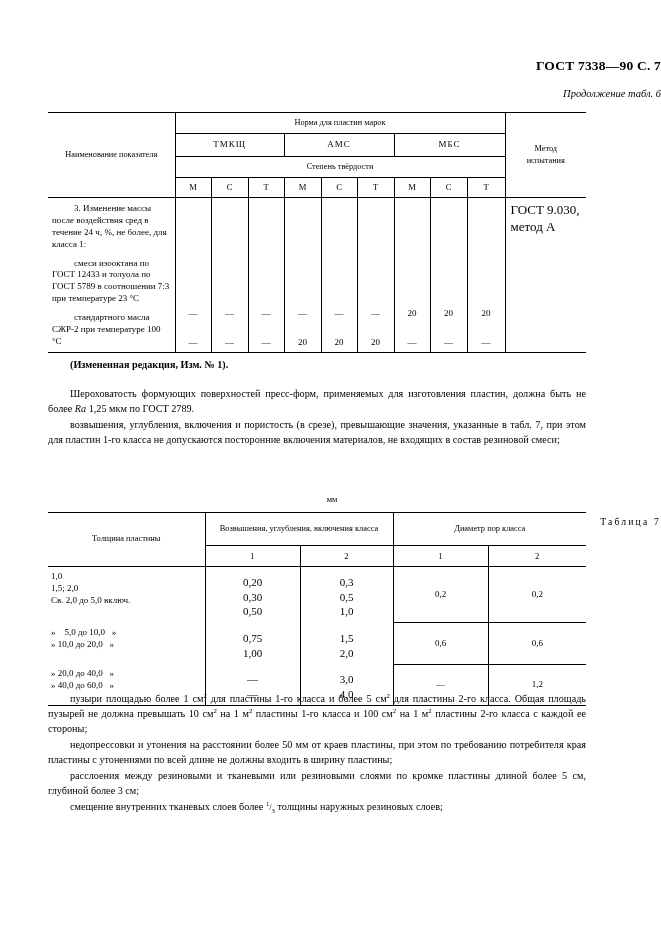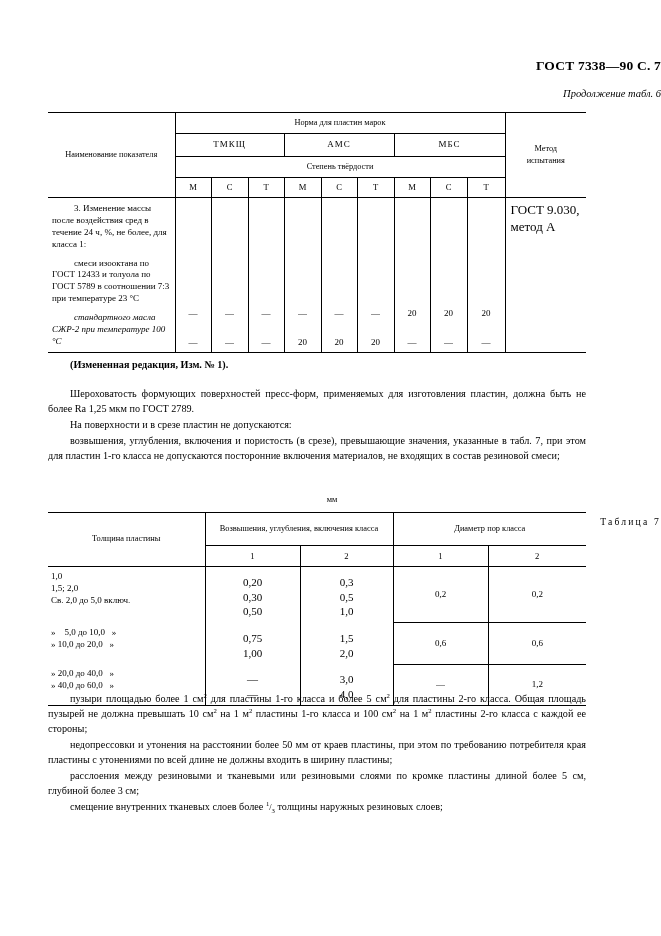--- a/index.html
+++ b/index.html
@@ -91,35 +91,35 @@
   }
   #table6 td.body-method {
     text-align: left;
     vertical-align: top;
     font-size: 13px;
     padding: 4px 4px 4px 5px;
     line-height: 1.3;
   }
   .para-blk { margin: 0; }
   .para-blk p { margin: 0 0 7px 0; text-indent: 22px; }
-  .para-blk p:last-child { margin-bottom: 0; font-style: italic; }
+  .para-blk p:last-child { margin-bottom: 0; }
 
   
   #midtext {
     position: absolute;
     left: 48px;
     top: 358px;
     width: 538px;
     font-size: 10.2px;
     line-height: 1.47;
     text-align: justify;
   }
   #midtext p { margin: 0 0 1px 0; text-indent: 22px; }
   #midtext p.bold { font-weight: bold; text-indent: 22px; margin-bottom: 14px; }
-  #midtext .ital { }
+  #midtext .ital { font-style: italic; }
 
   
   #tbl7-cap {
     position: absolute;
     right: 0;
     top: 480px;
     font-size: 9.6px;
     letter-spacing: 2.2px;
     white-space: nowrap;
     margin-top: 36px;
@@ -293,21 +293,20 @@
           </td>
           <td class="body-method nor">ГОСТ 9.030, метод А</td>
         </tr>
       </tbody>
     </table>
   </div>
 
   <div id="midtext">
     <p class="bold">(Измененная редакция, Изм. № 1).</p>
     <p><span>Шероховатость формующих поверхностей пресс-форм, применяемых для изготовления пластин, должна быть не более </span><span class="ital">Ra</span><span> 1,25 мкм по ГОСТ 2789.</span></p>
-    <p>На поверхности и в срезе пластин не допускаются:</p>
     <p>возвышения, углубления, включения и пористость (в срезе), превышающие значения, указанные в табл. 7, при этом для пластин 1-го класса не допускаются посторонние включения материалов, не входящих в состав резиновой смеси;</p>
   </div>
 
   <div id="tbl7-cap">Таблица 7</div>
   <div id="tbl7-unit">мм</div>
 
   <div id="table7-wrap">
     <table class="gost" id="table7">
       <colgroup>
         <col style="width:157px">

